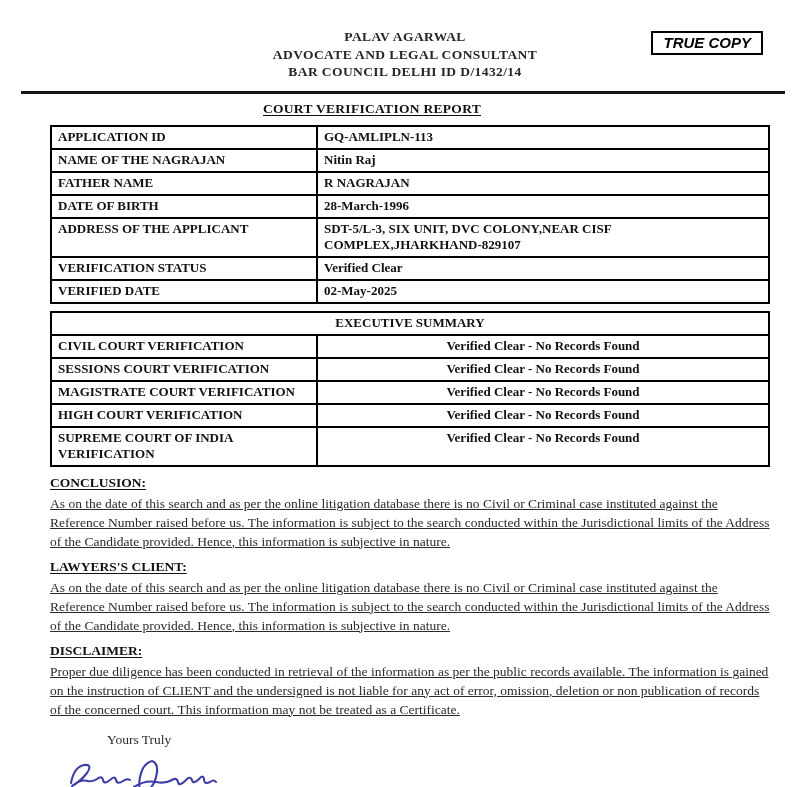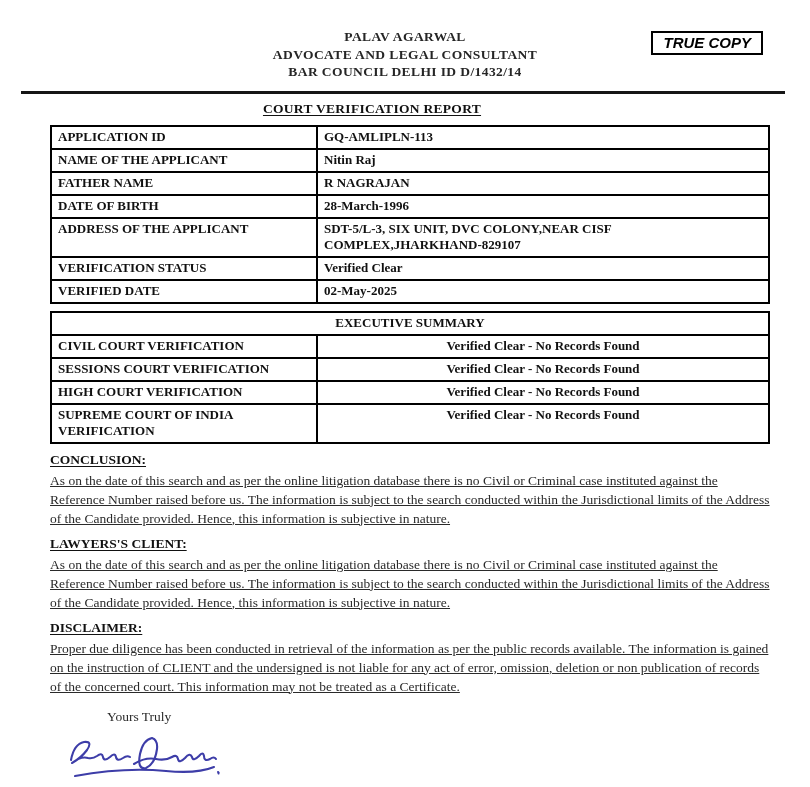--- a/index.html
+++ b/index.html
@@ -109,21 +109,21 @@
       <colgroup>
           <col class="lcol">
           <col>
         </colgroup>
       <tbody>
         <tr>
           <td>APPLICATION ID</td>
           <td>GQ-AMLIPLN-113</td>
         </tr>
         <tr>
-          <td>NAME OF THE APPLICANT</td>
+          <td>NAME OF THE NAGRAJAN</td>
           <td>Nitin Raj</td>
         </tr>
         <tr>
           <td>FATHER NAME</td>
           <td>R NAGRAJAN</td>
         </tr>
         <tr>
           <td>DATE OF BIRTH</td>
           <td>28-March-1996</td>
         </tr>
@@ -150,20 +150,24 @@
       <tbody>
         <tr>
           <th colspan="2">EXECUTIVE SUMMARY</th>
         </tr>
         <tr>
           <td>CIVIL COURT VERIFICATION</td>
           <td class="val">Verified Clear - No Records Found</td>
         </tr>
         <tr>
           <td>SESSIONS COURT VERIFICATION</td>
+          <td class="val">Verified Clear - No Records Found</td>
+        </tr>
+        <tr>
+          <td>MAGISTRATE COURT VERIFICATION</td>
           <td class="val">Verified Clear - No Records Found</td>
         </tr>
         <tr>
           <td>HIGH COURT VERIFICATION</td>
           <td class="val">Verified Clear - No Records Found</td>
         </tr>
         <tr>
           <td>SUPREME COURT OF INDIA VERIFICATION</td>
           <td class="val">Verified Clear - No Records Found</td>
         </tr>

